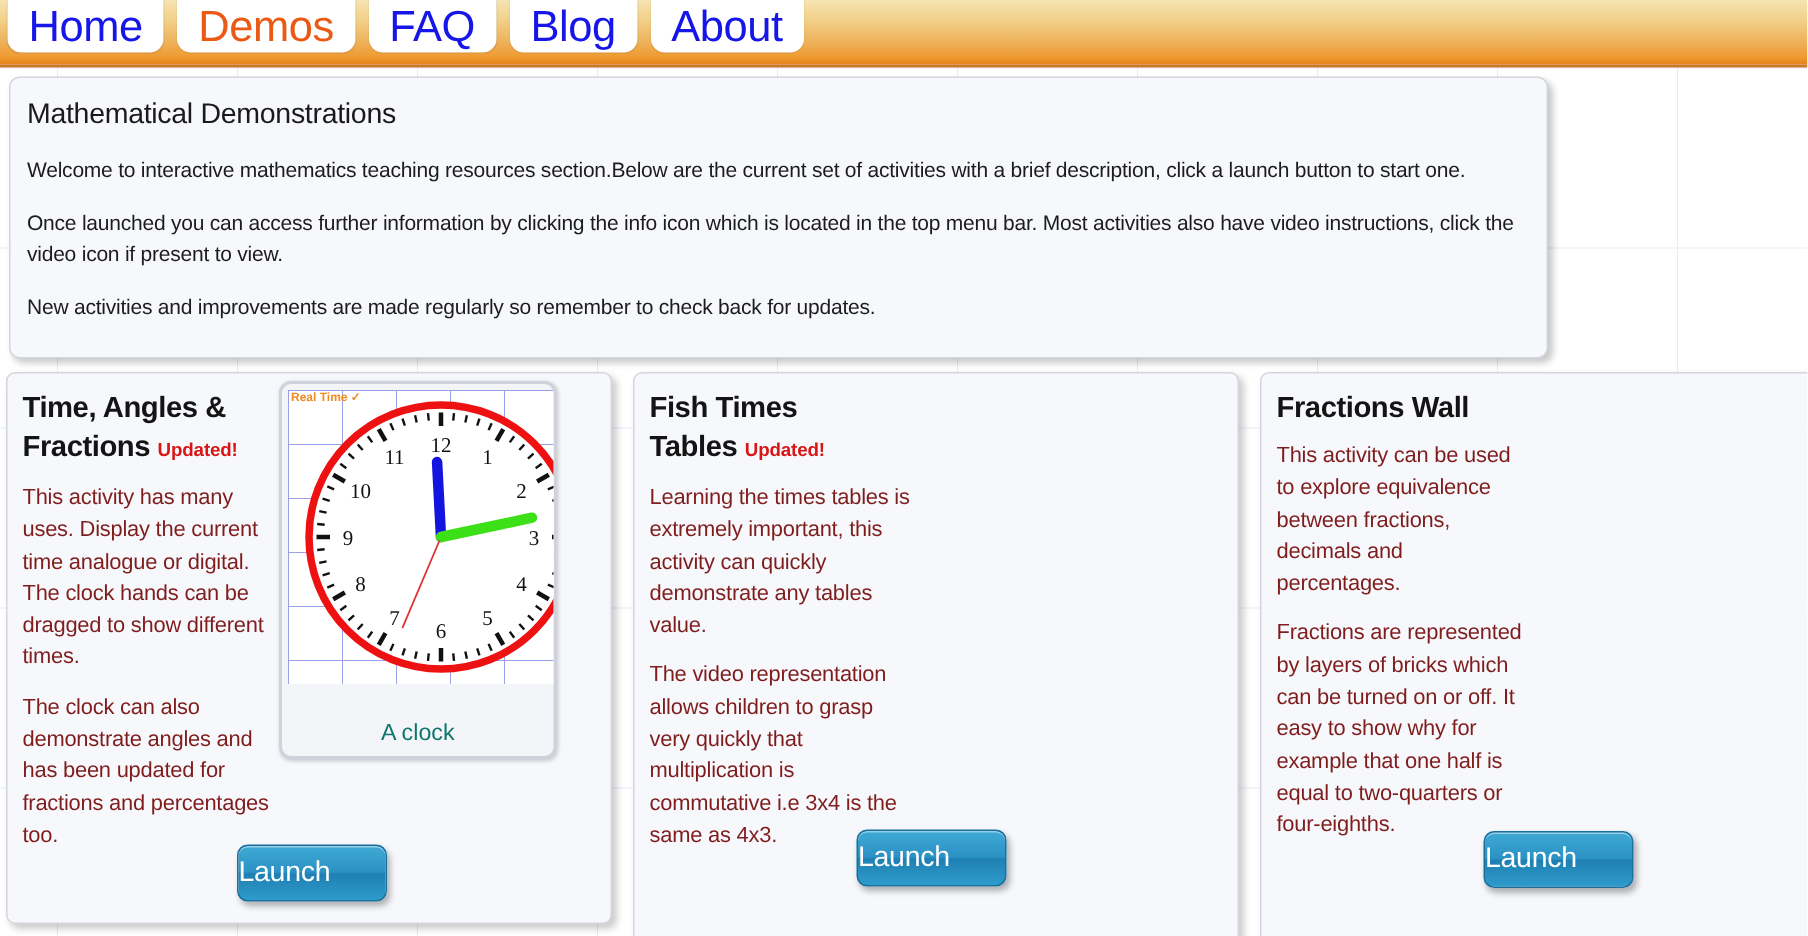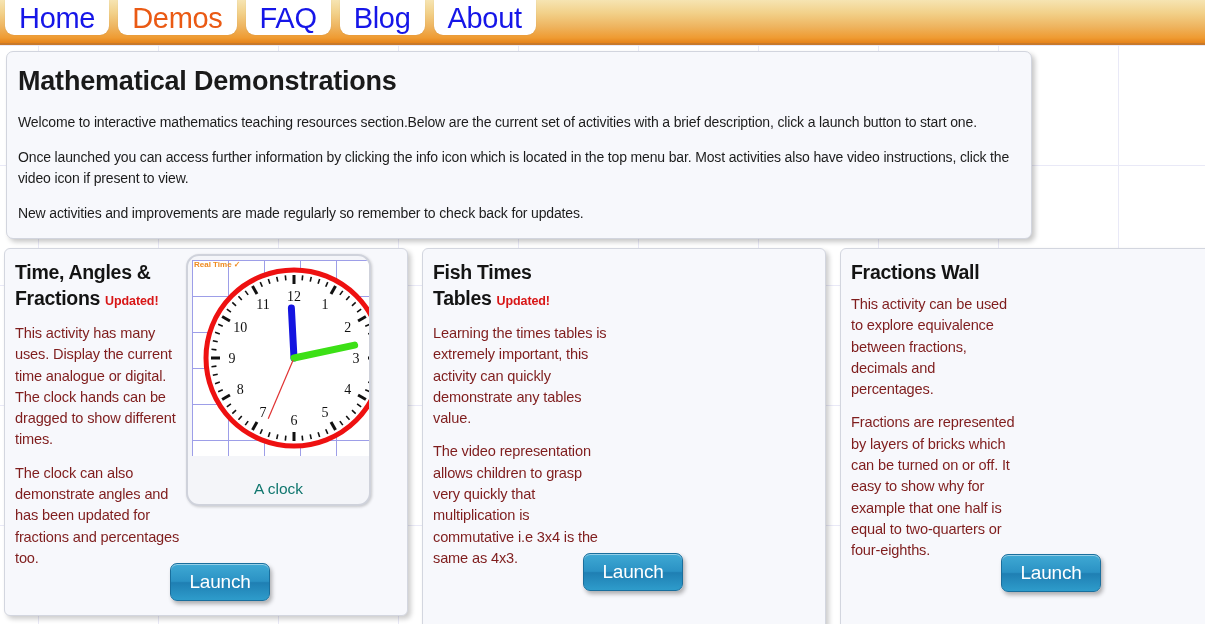--- a/index.html
+++ b/index.html
@@ -50,21 +50,21 @@
   
   .intro {
     position: absolute; left: 6px; top: 51px; width: 1026px; height: 188px;
     background: #f7f8fc;
     border: 1px solid #d2d5de;
     border-radius: 7px;
     box-shadow: 3px 3px 5px rgba(0,0,0,0.22);
     padding: 14px 14px 0 11px;
   }
   .intro h1 {
-    font-size: 27px; font-weight: bold; color: #1a1a1a;
+    font-size: 19px; font-weight: normal; color: #1a1a1a;
     letter-spacing: -0.2px;
     margin-bottom: 15px;
   }
   .intro p {
     font-size: 14px; line-height: 21.5px; color: #1c1c1c;
     margin-bottom: 13px; letter-spacing: -0.15px;
   }
 
   
   .card {
@@ -100,46 +100,45 @@
   #card-0 .card-body { width: 196px; }
   #card-1 .card-body { width: 196px; }
   #card-2 .card-body { width: 186px; }
 
   .launch-btn {
     position: absolute;
     width: 100px; height: 38px;
     background: linear-gradient(to bottom, #3fa9d4 0%, #2b92c4 48%, #1f7fb3 52%, #2e9ccb 100%);
     border: 1px solid #1a6f9d;
     border-radius: 7px;
-    color: #ffffff; font-size: 19px; line-height: 36px; text-align: center;
+    color: #ffffff; font-size: 19px; line-height: 36px; 
     letter-spacing: -0.2px;
     box-shadow: 2px 3px 4px rgba(0,0,0,0.3), inset 0 1px 0 rgba(255,255,255,0.45);
     cursor: pointer;
-    margin-left: 12px;
   }
   #launch-0 { left: 153px; top: 562px - 248px; }
   #launch-1 { left: 148px; top: 552px - 248px; }
   #launch-2 { left: 148px; top: 305px; }
 
   
   .thumb {
     position: absolute;
     background: #f4f5f9;
     border: 2px solid #cfd2db;
     border-radius: 8px;
     box-shadow: 1px 1px 3px rgba(0,0,0,0.2);
     overflow: hidden;
   }
   .thumb-caption {
     position: absolute; left: 0; bottom: 6px; width: 100%;
     text-align: center; font-size: 15.5px; color: #0f766e;
   }
 
   
-  #thumb-clock { left: 181px; top: 5px; width: 185px; height: 252px; border-radius: 13px; }
+  #thumb-clock { left: 181px; top: 5px; width: 185px; height: 252px; }
   .clock-grid {
     position: absolute; left: 4px; top: 4px; width: 204px; height: 196px;
     background-color: #ffffff;
     background-image:
       linear-gradient(to right, #9d9ee8 1px, transparent 1px),
       linear-gradient(to bottom, #9d9ee8 1px, transparent 1px);
     background-size: 36px 36px;
   }
   .realtime-lbl {
     position: absolute; left: 6px; top: 4px;

